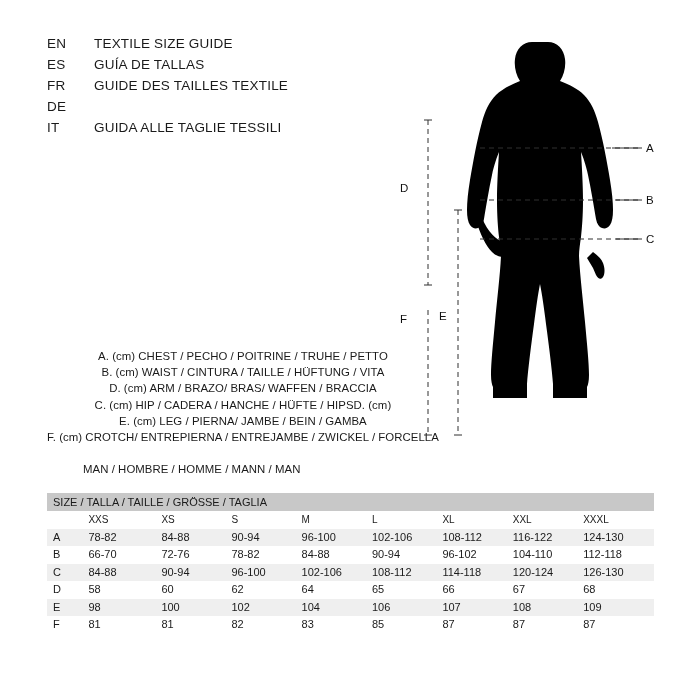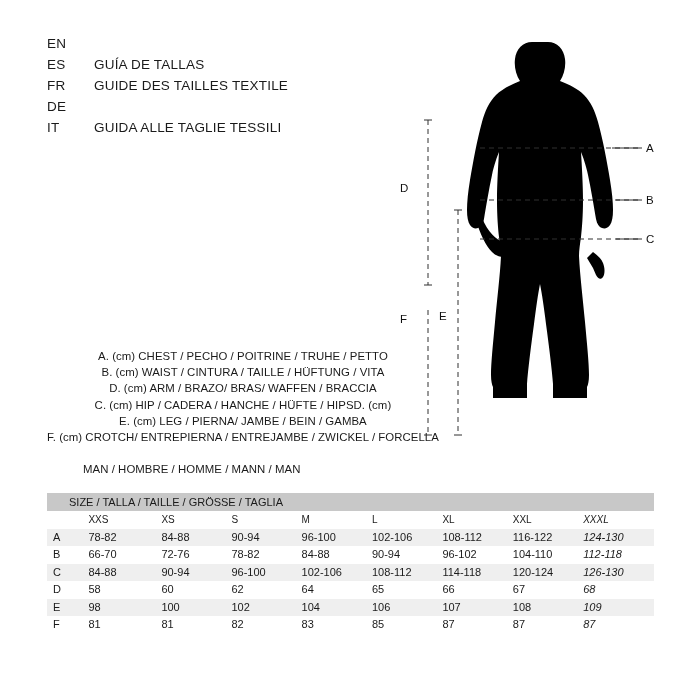--- a/index.html
+++ b/index.html
@@ -78,40 +78,40 @@
   table td, table th {
     padding: 0;
     text-align: left;
     font-weight: normal;
     height: 17.5px;
     line-height: 17.5px;
   }
   .tbl-title td {
     background: #c8c8c8;
     font-size: 11px;
-    padding-left: 22px;
+    padding-left: 6px;
     height: 18px;
     line-height: 18px;
     margin-top: 15px;
   }
   .hdr td {
     background: #ffffff;
     font-size: 10px;
   }
   .row-alt td { background: #efefef; }
   .row-plain td { background: #ffffff; }
   .c0 { width: 38px; padding-left: 6px !important; }
   .c1 { width: 78px; }
   .c2 { width: 75px; }
   .c3 { width: 75px; }
   .c4 { width: 75px; }
   .c5 { width: 75px; }
   .c6 { width: 75px; }
   .c7 { width: 75px; }
-  .c8 { width: 75px; font-style: italic; }
+  .c8 { width: 75px; }
 
   
   .figure {
     position: absolute;
     left: 380px;
     top: 20px;
     width: 300px;
     height: 450px;
   }
   .figure svg { display: block; }
@@ -123,20 +123,21 @@
   }
 </style>
 </head>
 <body>
 
 <div class="page">
 
   <div class="lang-block">
     <div class="lang-row">
       <span class="lang-code">EN</span>
+      <span class="lang-title">TEXTILE SIZE GUIDE</span>
     </div>
     <div class="lang-row">
       <span class="lang-code">ES</span>
       <span class="lang-title">GUÍA DE TALLAS</span>
     </div>
     <div class="lang-row">
       <span class="lang-code">FR</span>
       <span class="lang-title">GUIDE DES TAILLES TEXTILE</span>
     </div>
     <div class="lang-row">

